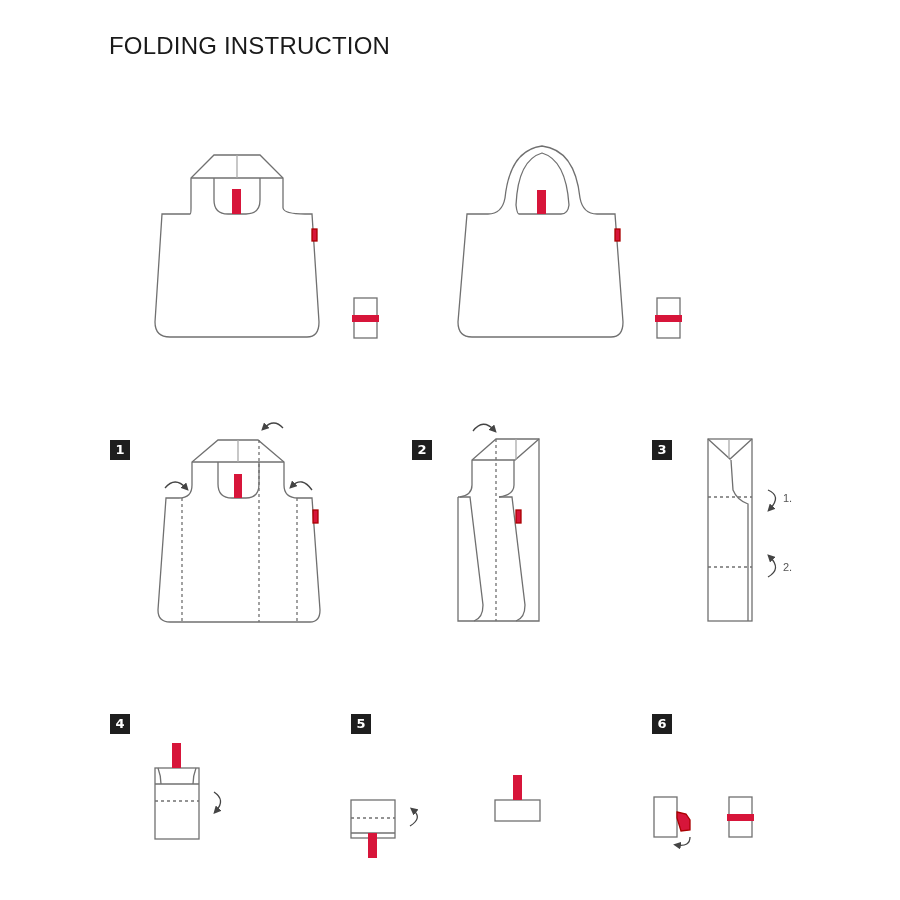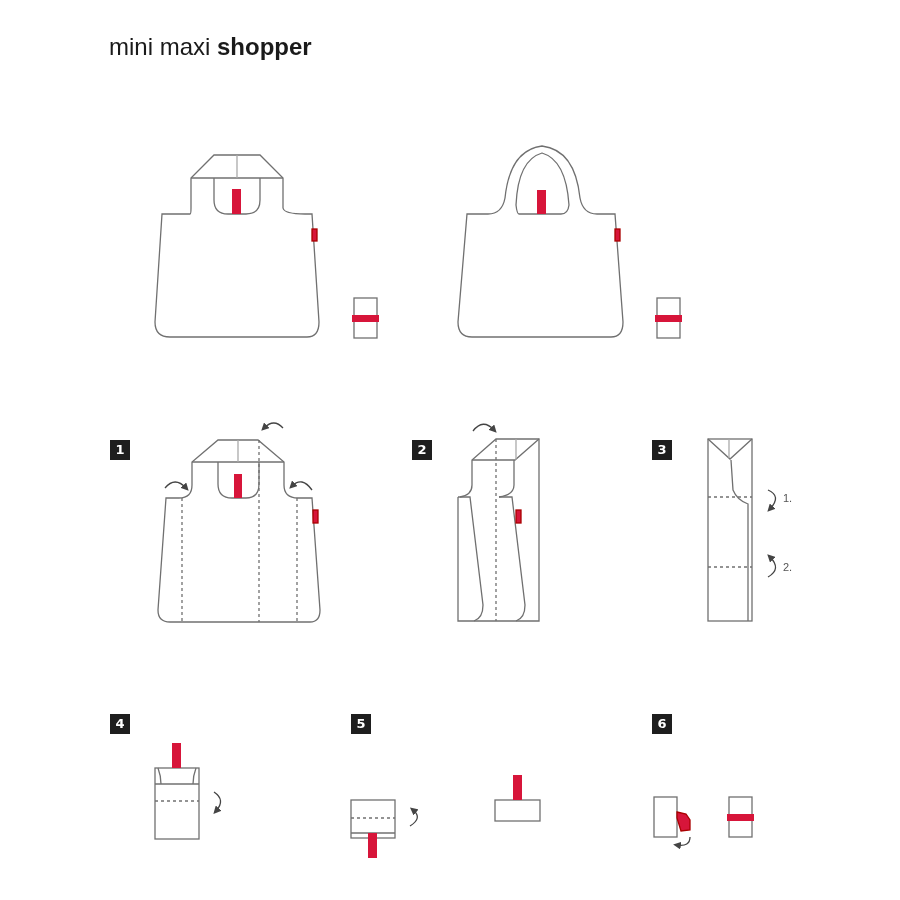--- a/index.html
+++ b/index.html
@@ -9,21 +9,21 @@
   .title .line2 { font-size: 24px; line-height: 30px; font-family: "Liberation Sans", sans-serif; }
   .title .line2 b { font-weight: 700; }
   .badge { position: absolute; width: 20px; height: 20px; background: #1e1e1e; color: #fff; font-size: 13px; font-weight: 700; text-align: center; line-height: 20px; font-family: "DejaVu Sans", sans-serif; }
   .num-label { position: absolute; font-size: 11px; color: #555; font-family: "Liberation Sans", sans-serif; }
   svg.art { position: absolute; left: 0; top: 0; }
 </style>
 </head>
 <body>
 
 <div class="title">
-  <div class="line2"><span>mini maxi </span><b>shopper</b></div>
+  <div class="line1">FOLDING INSTRUCTION</div>
 </div>
 
 <div class="badge" style="left:110px;top:440px;">1</div>
 <div class="badge" style="left:412px;top:440px;">2</div>
 <div class="badge" style="left:652px;top:440px;">3</div>
 <div class="badge" style="left:110px;top:714px;">4</div>
 <div class="badge" style="left:351px;top:714px;">5</div>
 <div class="badge" style="left:652px;top:714px;">6</div>
 
 <div class="num-label" style="left:783px;top:492px;">1.</div>

